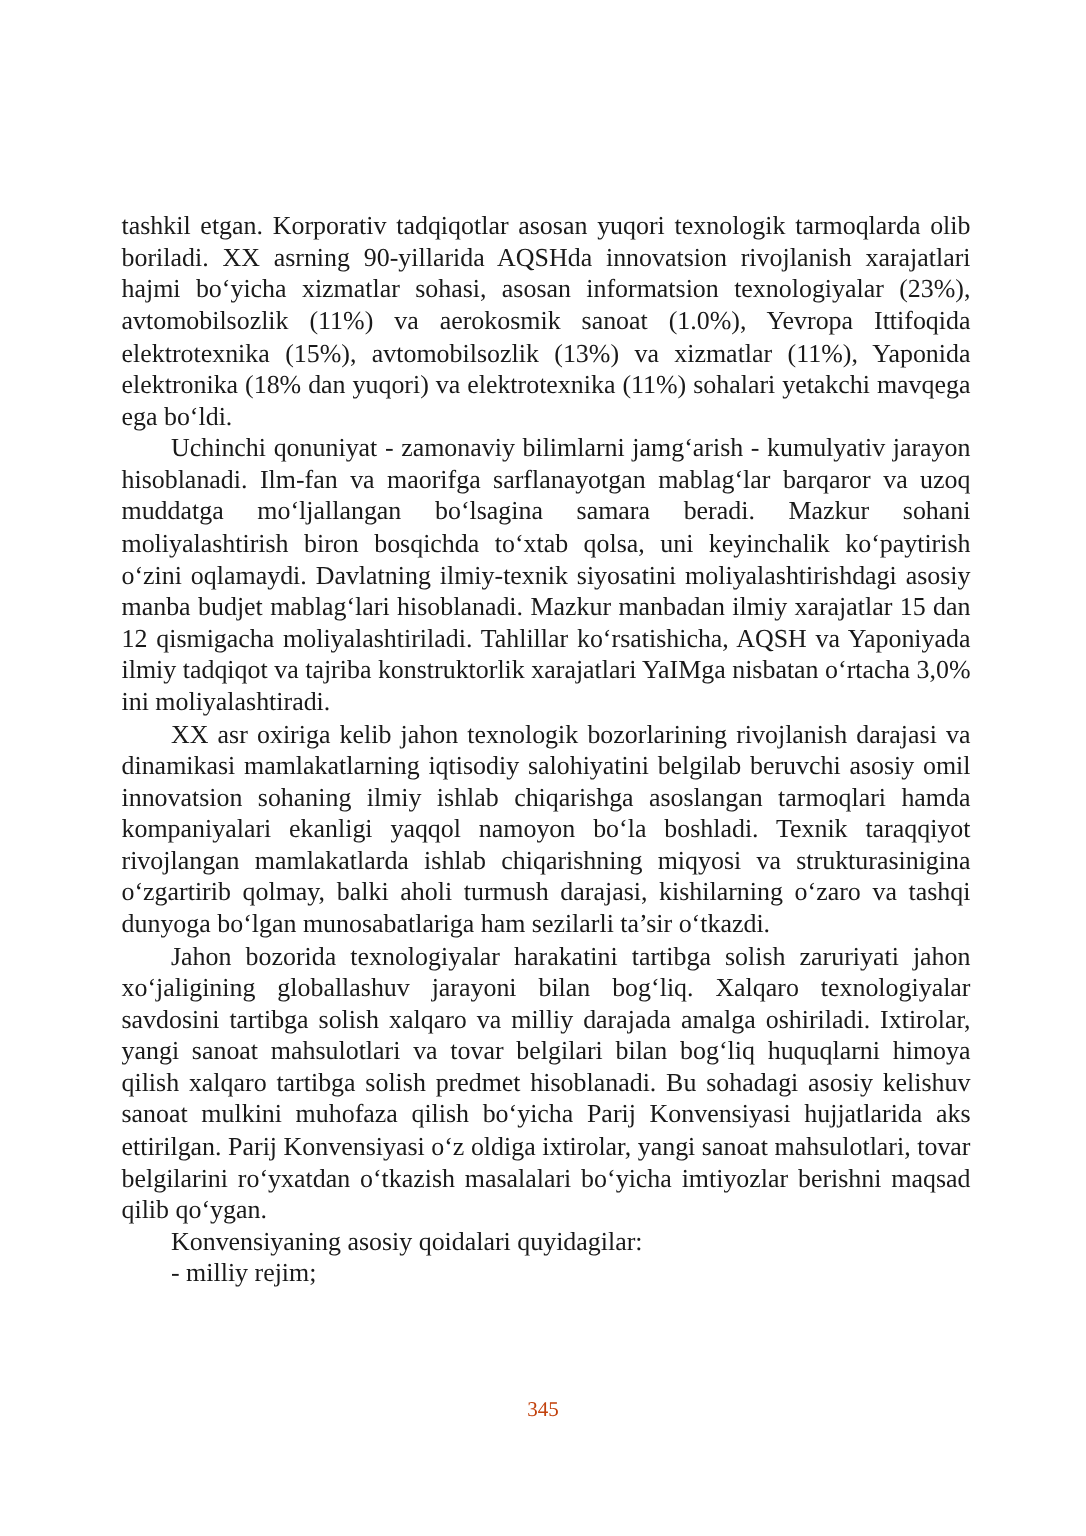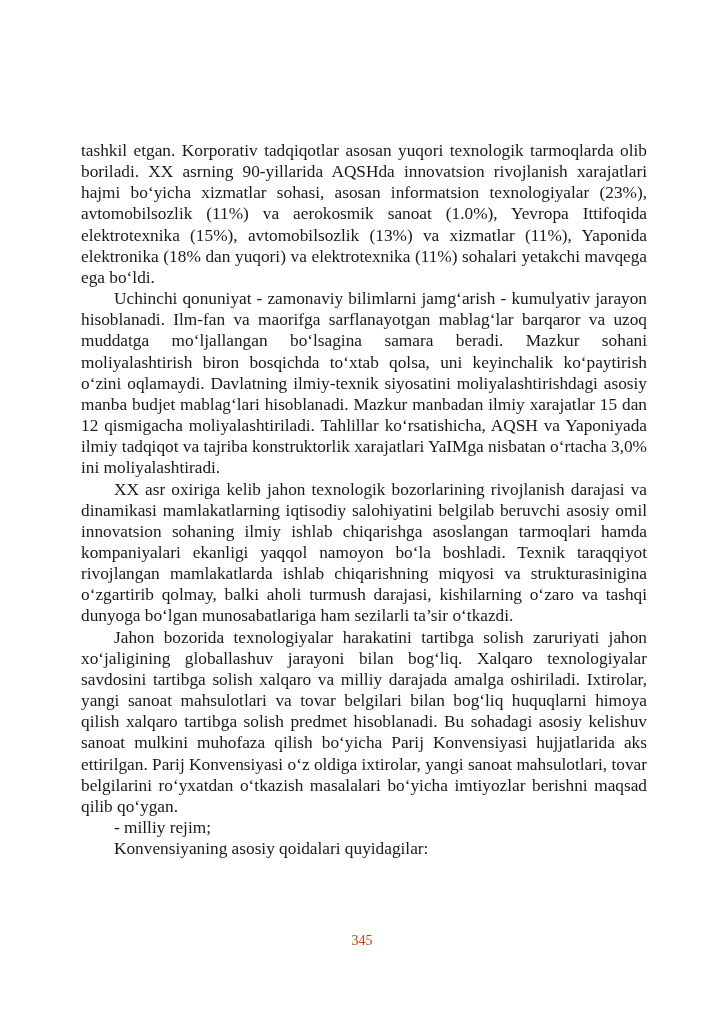--- a/index.html
+++ b/index.html
@@ -45,17 +45,17 @@
   }
 </style>
 </head>
 <body>
 
 <div class="page">
   <p class="para first">tashkil etgan. Korporativ tadqiqotlar asosan yuqori texnologik tarmoq­larda olib boriladi. XX asrning 90-yillarida AQSHda innovatsion rivoj­lanish xarajatlari hajmi bo‘yicha xizmatlar sohasi, asosan informatsion texnologiyalar (23%), avtomobilsozlik (11%) va aerokosmik sanoat (1.0%), Yevropa Ittifoqida elektrotexnika (15%), avtomobilsozlik (13%) va xizmatlar (11%), Yaponida elektronika (18% dan yuqori) va elektrotexnika (11%) sohalari yetakchi mavqega ega bo‘ldi.</p>
   <p class="para">Uchinchi qonuniyat - zamonaviy bilimlarni jamg‘arish - kumul­yativ jarayon hisoblanadi. Ilm-fan va maorifga sarflanayotgan mab­lag‘lar barqaror va uzoq muddatga mo‘ljallangan bo‘lsagina samara beradi. Mazkur sohani moliyalashtirish biron bosqichda to‘xtab qolsa, uni keyinchalik ko‘paytirish o‘zini oqlamaydi. Davlatning ilmiy-texnik siyosatini moliyalashtirishdagi asosiy manba budjet mablag‘lari hisob­lanadi. Mazkur manbadan ilmiy xarajatlar 15 dan 12 qismigacha moliyalashtiriladi. Tahlillar ko‘rsatishicha, AQSH va Yaponiyada ilmiy tadqiqot va tajriba konstruktorlik xarajatlari YaIMga nisbatan o‘rtacha 3,0% ini moliyalashtiradi.</p>
   <p class="para">XX asr oxiriga kelib jahon texnologik bozorlarining rivojlanish darajasi va dinamikasi mamlakatlarning iqtisodiy salohiyatini belgilab beruvchi asosiy omil innovatsion sohaning ilmiy ishlab chiqarishga asoslangan tarmoqlari hamda kompaniyalari ekanligi yaqqol namoyon bo‘la boshladi. Texnik taraqqiyot rivojlangan mamlakatlarda ishlab chiqarishning miqyosi va strukturasinigina o‘zgartirib qolmay, balki aholi turmush darajasi, kishilarning o‘zaro va tashqi dunyoga bo‘lgan munosabatlariga ham sezilarli ta’sir o‘tkazdi.</p>
   <p class="para">Jahon bozorida texnologiyalar harakatini tartibga solish zaruriyati jahon xo‘jaligining globallashuv jarayoni bilan bog‘liq. Xalqaro texnologiyalar savdosini tartibga solish xalqaro va milliy darajada amalga oshiriladi. Ixtirolar, yangi sanoat mahsulotlari va tovar belgilari bilan bog‘liq huquqlarni himoya qilish xalqaro tartibga solish predmet hisoblanadi. Bu sohadagi asosiy kelishuv sanoat mulkini muhofaza qilish bo‘yicha Parij Konvensiyasi hujjatlarida aks ettirilgan. Parij Konvensiyasi o‘z oldiga ixtirolar, yangi sanoat mahsulotlari, tovar belgilarini ro‘yxatdan o‘tkazish masalalari bo‘yicha imtiyozlar berishni maqsad qilib qo‘ygan.</p>
+  <p class="para">Konvensiyaning asosiy qoidalari quyidagilar:</p>
   <p class="para">- milliy rejim;</p>
-  <p class="para">Konvensiyaning asosiy qoidalari quyidagilar:</p>
 </div>
 
 <div class="page-number">345</div>
 
 </body></html>

